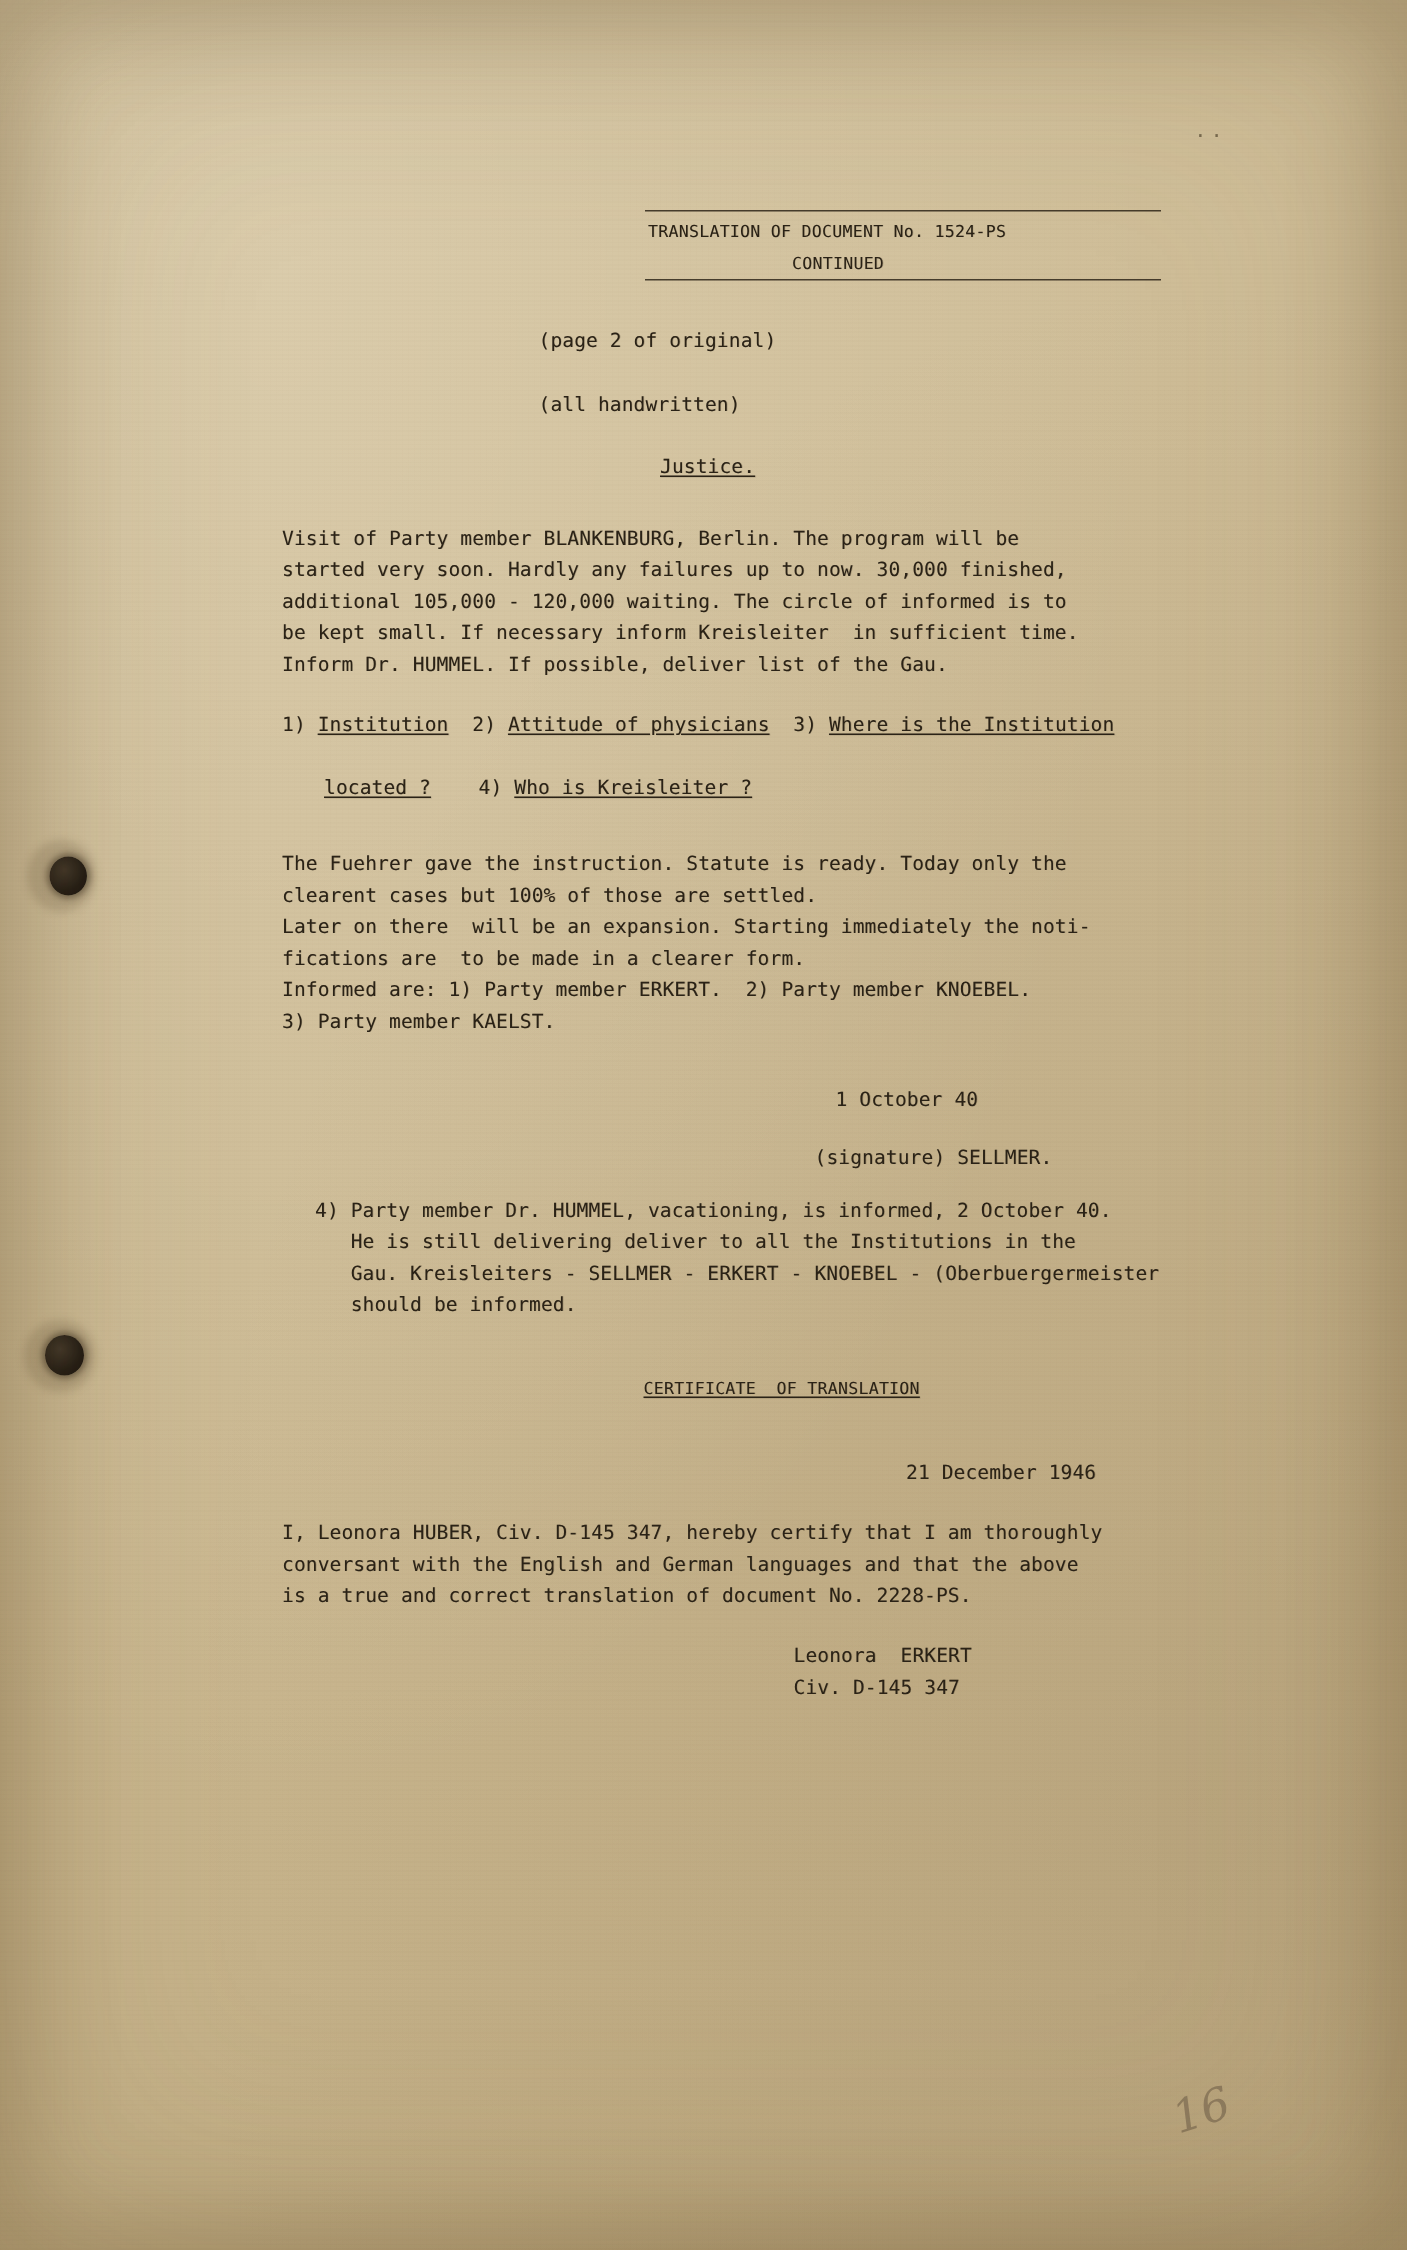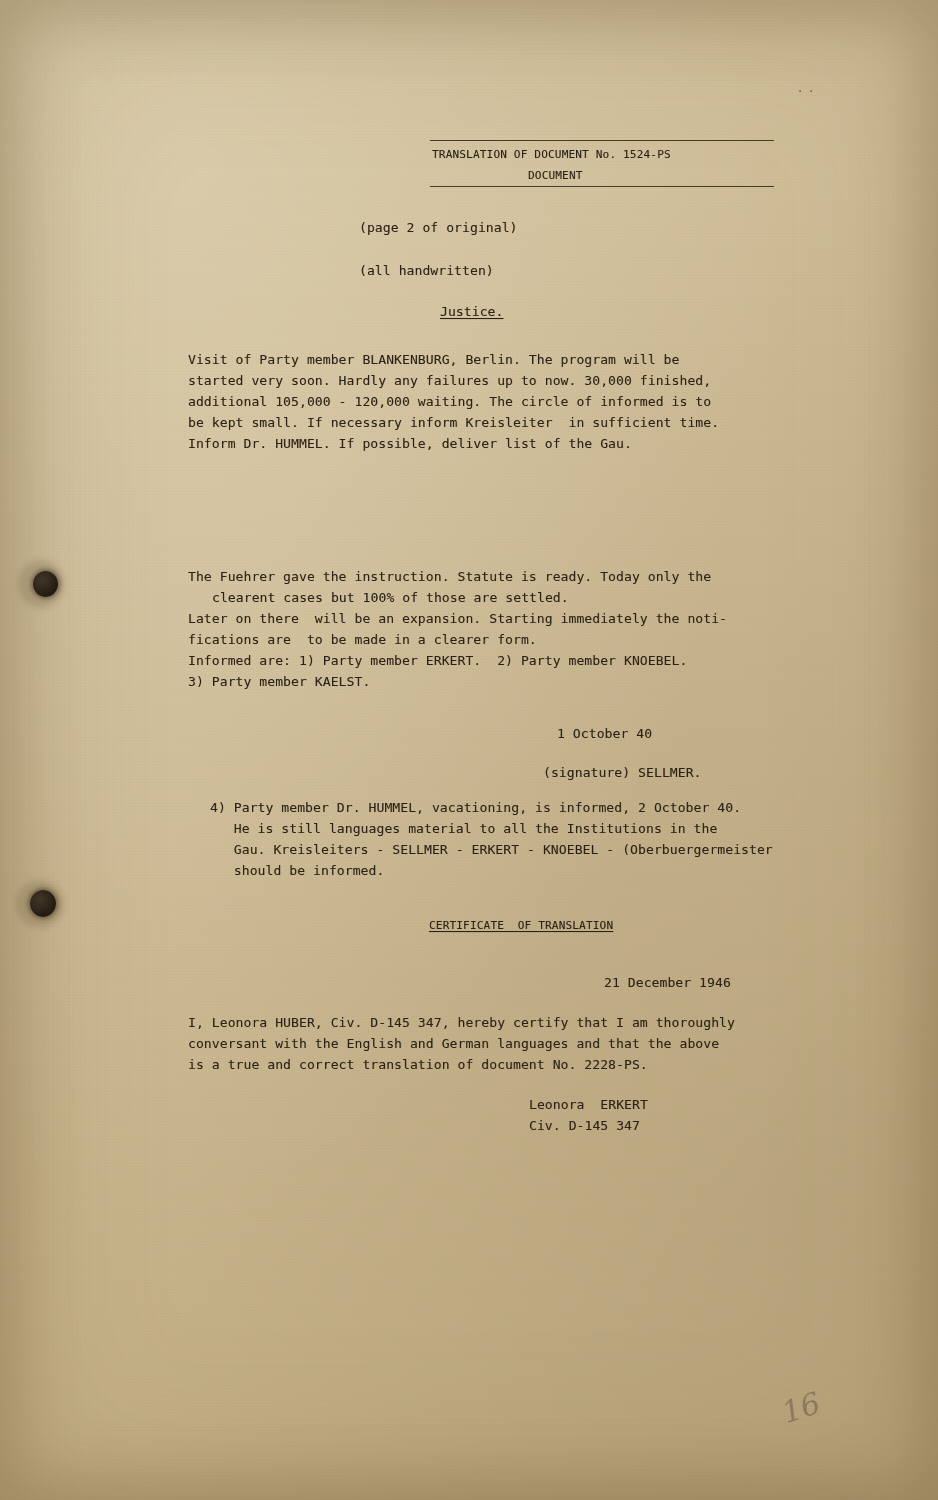--- a/index.html
+++ b/index.html
@@ -104,52 +104,60 @@
 
   <div class="hole" style="left:33px; top:571px; width:25px; height:26px;"></div>
   <div class="hole" style="left:30px; top:890px; width:26px; height:27px;"></div>
   <div class="smudge" style="left:18px; top:560px; width:46px; height:48px;"></div>
   <div class="smudge" style="left:16px; top:880px; width:48px; height:48px;"></div>
 
   <div id="corner-dots">..</div>
 
   <div class="typed hdr" style="left:432px; top:144px;">TRANSLATION OF DOCUMENT No. 1524-PS</div>
   <div class="rule" style="left:430px; top:140px; width:344px;"></div>
-  <div class="typed hdr" style="left:528px; top:165px;">DOCUMENT</div>
+  <div class="typed hdr" style="left:528px; top:165px;">CONTINUED</div>
   <div class="rule" style="left:430px; top:186px; width:344px;"></div>
 
   <div class="typed" style="left:359px; top:217px;">(page 2 of original)</div>
   <div class="typed" style="left:359px; top:260px;">(all handwritten)</div>
 
   <div class="typed u" style="left:440px; top:301px;">Justice.</div>
 
   <div>
     <div class="typed" style="left:188px; top:349px;">Visit of Party member BLANKENBURG, Berlin. The program will be</div>
     <div class="typed" style="left:188px; top:370px;">started very soon. Hardly any failures up to now. 30,000 finished,</div>
     <div class="typed" style="left:188px; top:391px;">additional 105,000 - 120,000 waiting. The circle of informed is to</div>
     <div class="typed" style="left:188px; top:412px;">be kept small. If necessary inform Kreisleiter  in sufficient time.</div>
     <div class="typed" style="left:188px; top:433px;">Inform Dr. HUMMEL. If possible, deliver list of the Gau.</div>
   </div>
 
+  <div style="position:absolute; left:188px; top:472px;">
+    <div style="position:relative; height:21px;">
+      <span class="typed" style="position:static;">1) </span><span class="typed u" style="position:static;">Institution</span><span class="typed" style="position:static;">  2) </span><span class="typed u" style="position:static;">Attitude of physicians</span><span class="typed" style="position:static;">  3) </span><span class="typed u" style="position:static;">Where is the Institution</span>
+    </div>
+    <div style="position:relative; height:21px; margin-top:21px; padding-left:28px;">
+      <span class="typed u" style="position:static;">located ?</span><span class="typed" style="position:static;">    4) </span><span class="typed u" style="position:static;">Who is Kreisleiter ?</span>
+    </div>
+  </div>
 
   <div>
     <div class="typed" style="left:188px; top:566px;">The Fuehrer gave the instruction. Statute is ready. Today only the</div>
-    <div class="typed" style="left:188px; top:587px;margin-left:24px;">clearent cases but 100% of those are settled.</div>
+    <div class="typed" style="left:188px; top:587px;">clearent cases but 100% of those are settled.</div>
     <div class="typed" style="left:188px; top:608px;text-align:center;">Later on there  will be an expansion. Starting immediately the noti-</div>
     <div class="typed" style="left:188px; top:629px;">fications are  to be made in a clearer form.</div>
     <div class="typed" style="left:188px; top:650px;">Informed are: 1) Party member ERKERT.  2) Party member KNOEBEL.</div>
     <div class="typed" style="left:188px; top:671px;">3) Party member KAELST.</div>
   </div>
 
   <div class="typed" style="left:557px; top:723px;">1 October 40</div>
   <div class="typed" style="left:543px; top:762px;">(signature) SELLMER.</div>
 
   <div>
     <div class="typed" style="left:210px; top:797px;">4) Party member Dr. HUMMEL, vacationing, is informed, 2 October 40.</div>
-    <div class="typed" style="left:210px; top:818px;">   He is still languages material to all the Institutions in the</div>
+    <div class="typed" style="left:210px; top:818px;">   He is still delivering deliver to all the Institutions in the</div>
     <div class="typed" style="left:210px; top:839px;">   Gau. Kreisleiters - SELLMER - ERKERT - KNOEBEL - (Oberbuergermeister</div>
     <div class="typed" style="left:210px; top:860px;">   should be informed.</div>
   </div>
 
   <div class="typed u hdr" style="left:429px; top:915px;">CERTIFICATE  OF TRANSLATION</div>
 
   <div class="typed" style="left:604px; top:972px;">21 December 1946</div>
 
   <div>
     <div class="typed" style="left:188px; top:1012px;">I, Leonora HUBER, Civ. D-145 347, hereby certify that I am thoroughly</div>

